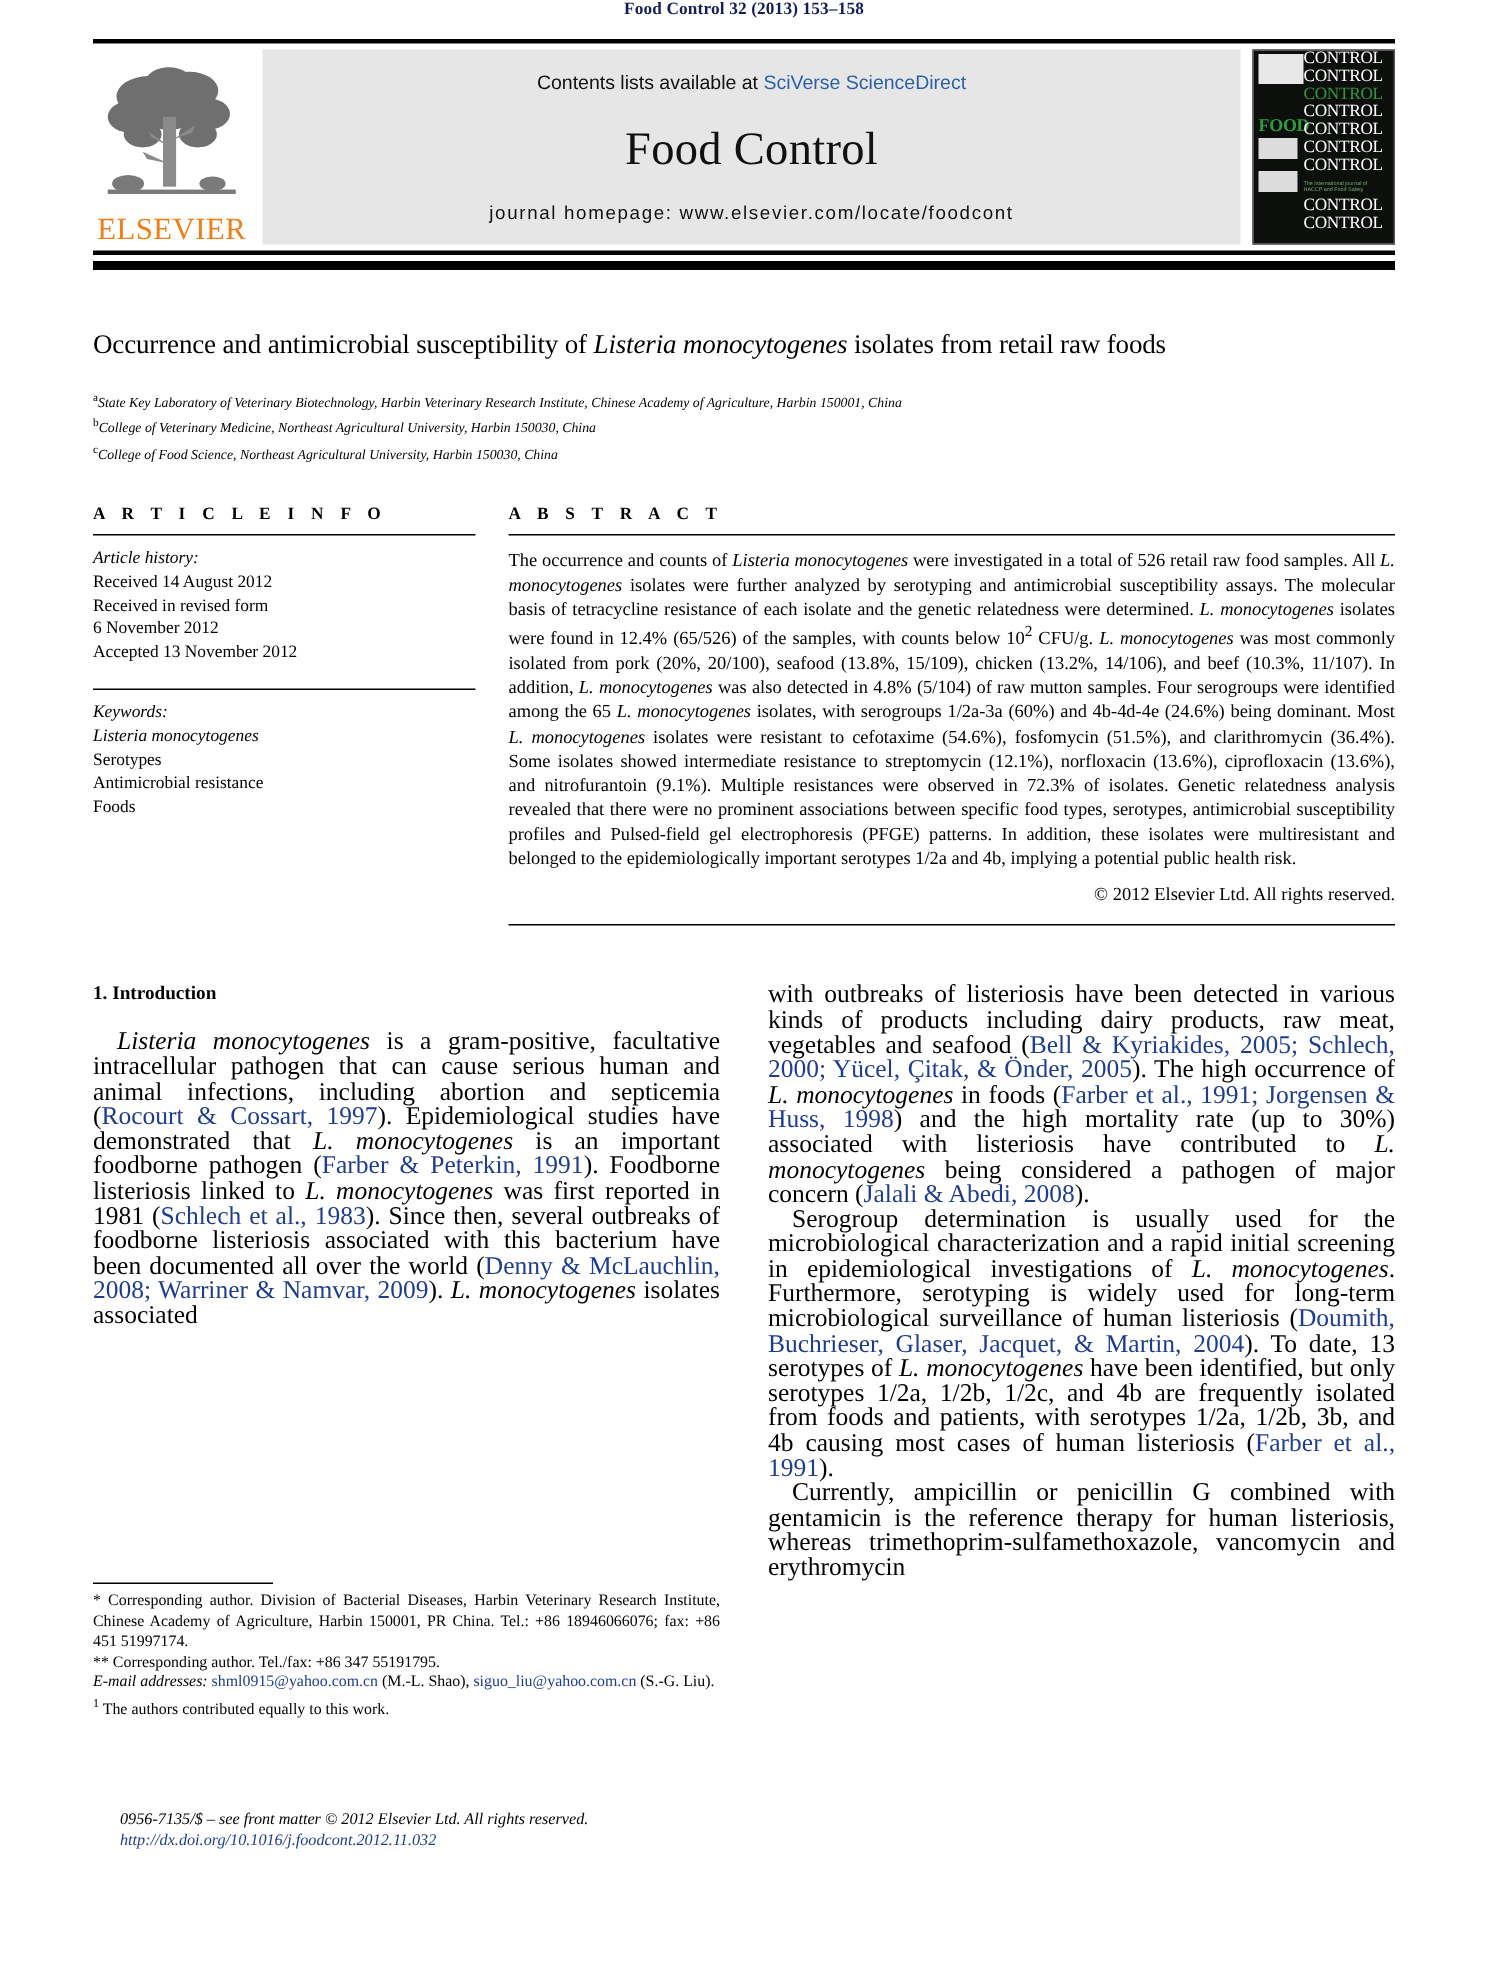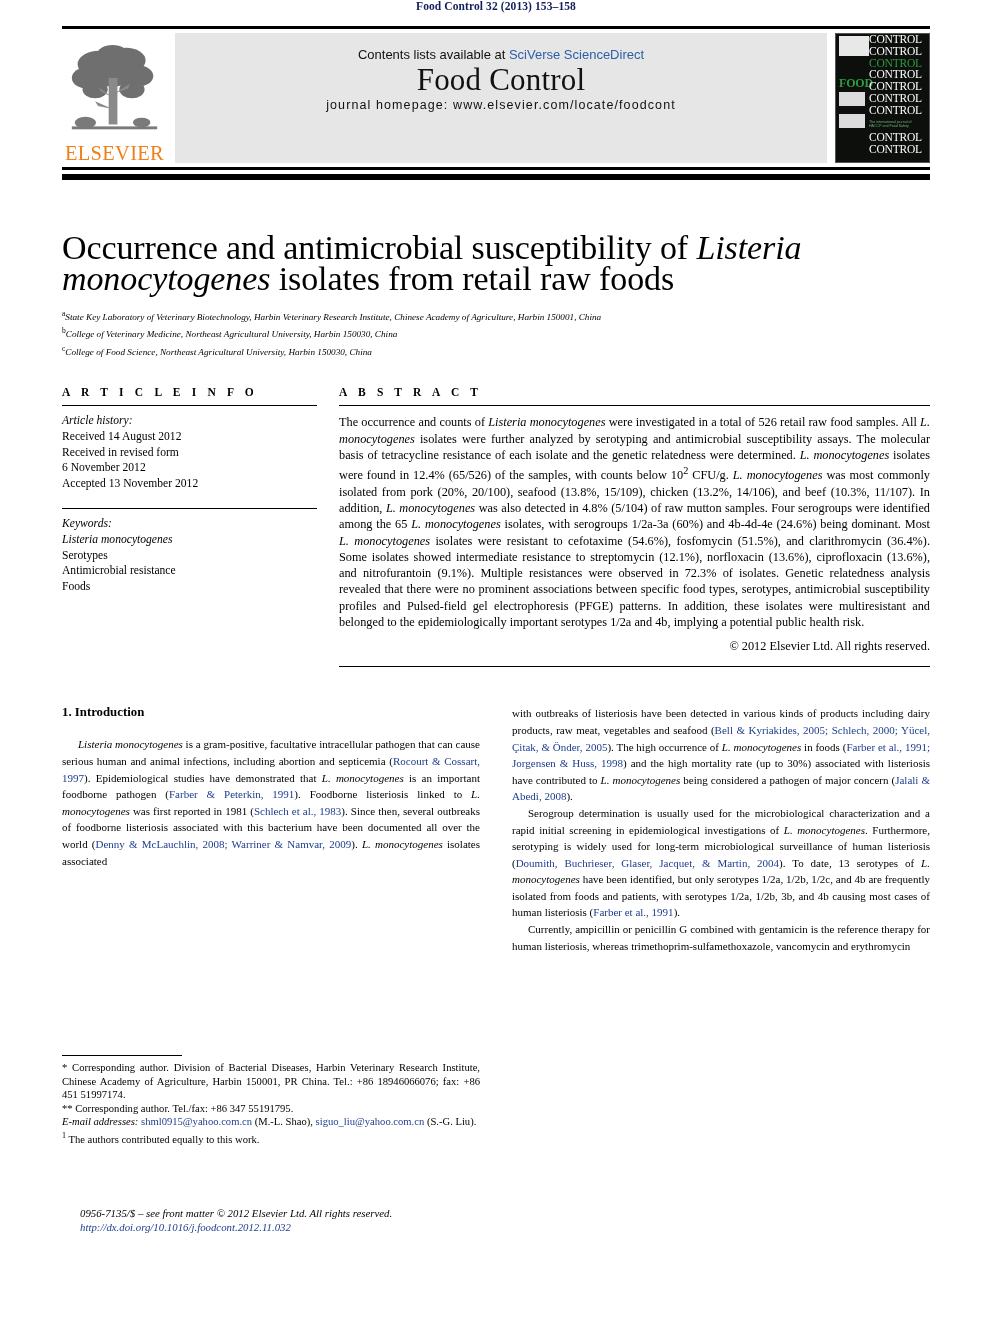--- a/index.html
+++ b/index.html
@@ -57,20 +57,21 @@
     letter-spacing: 0.3px;
     line-height: 1;
     margin-top: 1px;
   }
   .contents-box {
     flex: 1 1 auto;
     background: #e6e6e6;
     margin: 0 8px 0 8px;
     display: flex;
     flex-direction: column;
+    justify-content: space-between;
     align-items: center;
     padding: 14px 0 14px 0;
     box-sizing: border-box;
   }
   .contents-line {
     font-family: "Liberation Sans", sans-serif;
     font-size: 13px;
     color: #111;
   }
   .contents-line .sd-link { color: #2b5fa8; }
@@ -119,23 +120,23 @@
     position:absolute; color:#6fae72; font-size:3.6px;
     font-family:"Liberation Sans", sans-serif; line-height:4.6px;
   }
   .banner-rule-bottom {
     border-bottom: 6px solid #000;
     margin-top: 4px;
   }
 
   
   .title {
-    font-size: 34px;
+    font-size: 18px;
     line-height: 31px;
-    margin-top: 52px;
+    margin-top: 34px;
     letter-spacing: -0.1px;
   }
   .title em { font-style: italic; }
   .authors {
     font-size: 16.5px;
     line-height: 23px;
     margin-top: 19px;
   }
   .authors sup { font-size: 10px; color: #141e5a; font-weight: bold; vertical-align: super; }
   .affiliations {
@@ -196,21 +197,21 @@
     margin-top: 38px;
   }
   .bcol { width: 418px; flex: 0 0 418px; }
   .bcol.right { margin-left: 32px; }
   .h2 {
     font-size: 12.8px;
     font-weight: bold;
     margin: 0 0 16px 0;
   }
   p.body {
-    font-size: 11px;
+    font-size: 17px;
     line-height: 16.6px;
     text-align: justify;
     margin: 0;
     text-indent: 16px;
   }
   p.body + p.body { margin-top: 0; }
   p.body em { font-style: italic; }
   .cite { color: #1f3d8f; }
 
   

